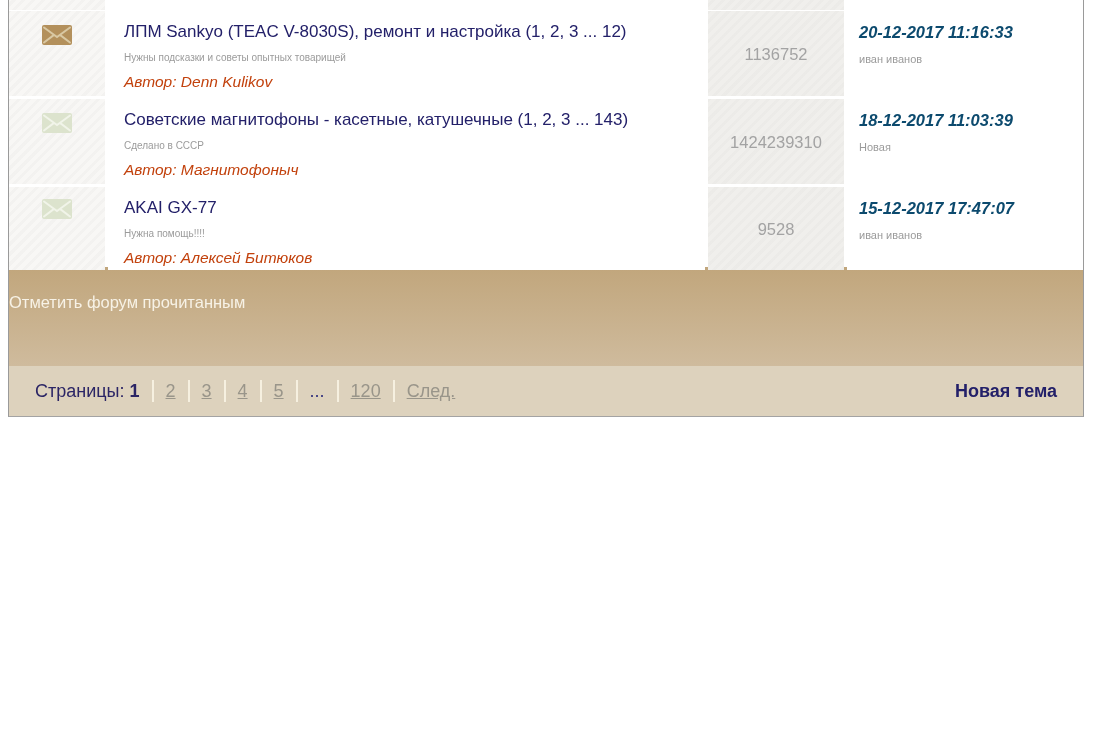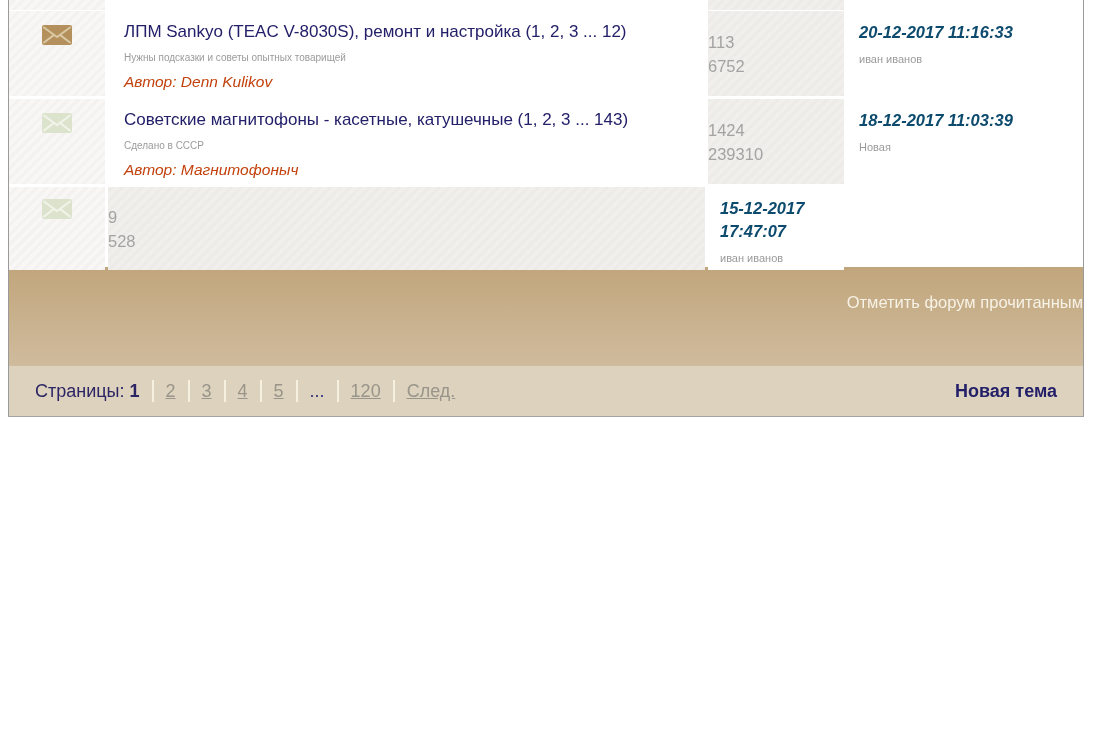--- a/index.html
+++ b/index.html
@@ -15,40 +15,40 @@
   .icon-cell{background:#f8f7f5;
     background-image:repeating-linear-gradient(315deg,rgba(0,0,0,0.018) 0 3px,transparent 3px 7px);
     display:flex;justify-content:center;align-items:flex-start;padding-top:14px;}
   .topic-cell{background:#fff;padding:9px 6px 0 16px;}
   .topic-title{display:inline-block;color:#232069;font-size:17px;line-height:23px;margin-bottom:3px;
     text-decoration:none;cursor:pointer;}
   .topic-desc{color:#9b9b9b;font-size:10px;line-height:24px;}
   .topic-author{color:#c2410c;font-size:15.5px;line-height:24px;font-style:italic;}
   .counts-cell{background:#f0efec;
     background-image:repeating-linear-gradient(315deg,rgba(0,0,0,0.015) 0 3px,transparent 3px 7px);
-    display:flex;flex-direction:column;justify-content:center;align-items:flex-start;
+    display:flex;flex-direction:row;justify-content:center;align-items:center;
     color:#a3a3a3;font-size:16.5px;line-height:24px;}
   .last-cell{background:#fff;padding:10px 4px 0 12px;}
   .last-date{display:block;color:#0c4a6e;font-weight:bold;font-size:16.5px;line-height:23px;
     margin-bottom:4px;text-decoration:none;cursor:pointer;font-style:italic;}
   .last-user{color:#9b9b9b;font-size:11px;line-height:23px;}
 
   
   .env{display:block;width:30px;height:20px;flex:0 0 auto;}
   .env rect{stroke:none;}
   .env path{fill:none;stroke-width:2;stroke-linecap:round;}
   .env-new rect{fill:#b3905c;}     .env-new path{stroke:#d9c8a3;}
   .env-nonew rect{fill:#dce3cd;}   .env-nonew path{stroke:#f1f4e9;}
   .env-moved rect{fill:#211d61;}   .env-moved path{stroke:#a9a8c2;}
   .env-pinned rect{fill:#d6100f;}  .env-pinned path{stroke:#f2b9b0;}
   .env-closed rect{fill:#3d3d3d;}  .env-closed path{stroke:#9b9b9b;}
 
   
   .mark-read{height:99px;background:linear-gradient(180deg,#c1a67c 0%,#cfbb9d 100%);
-    color:#f7f2e6;font-size:16.5px;text-align:right;padding-top:26px;cursor:pointer;}
+    color:#f7f2e6;font-size:16.5px;text-align:left;padding-top:26px;cursor:pointer;}
 
   
   .pager{height:50px;background:#ddd2bd;display:flex;align-items:center;padding:0 26px;
     font-size:18px;}
   .pager-label{color:#2b2565;margin-right:5px;}
   .page-cur{color:#2b2565;font-weight:bold;}
   .page-sep{width:2px;height:22px;background:#f6f0e0;margin:0 12px;}
   .page-link{color:#99958a;text-decoration:underline;cursor:pointer;}
   .page-dots{color:#33317d;}
   .new-topic{margin-left:auto;color:#232069;font-weight:bold;cursor:pointer;}
@@ -137,20 +137,25 @@
     </div>
   </div>
 
   <div class="row" style="height:80px;margin-bottom:0;">
     <div class="cell icon-cell" style="padding-top:12px;">
       <svg class="env env-nonew" viewBox="0 0 30 20">
         <rect x="0" y="0" width="30" height="20" rx="2"></rect>
         <path d="M2 2.5 L15 12 L28 2.5 M2 17.5 L11.4 10.4 M28 17.5 L18.6 10.4"></path>
       </svg>
     </div>
+    <div class="cell topic-cell">
+      <a class="topic-title">AKAI GX-77</a>
+      <div class="topic-desc">Нужна помощь!!!!</div>
+      <div class="topic-author">Автор: Алексей Битюков</div>
+    </div>
     <div class="cell counts-cell">
       <div>9</div>
       <div>528</div>
     </div>
     <div class="cell last-cell">
       <a class="last-date">15-12-2017 17:47:07</a>
       <div class="last-user">иван иванов</div>
     </div>
   </div>
 

